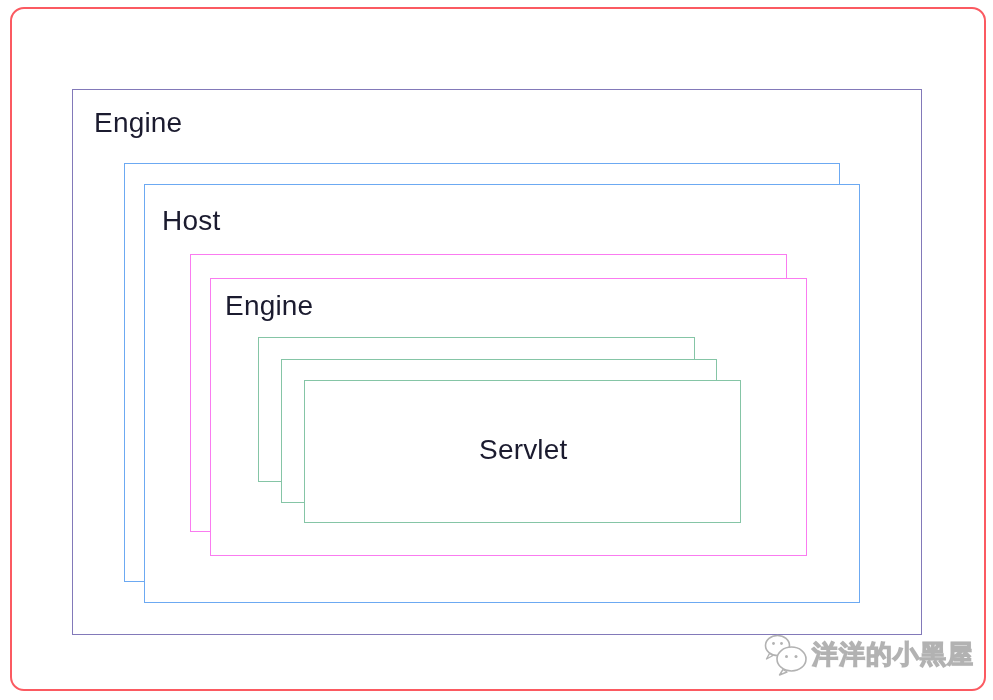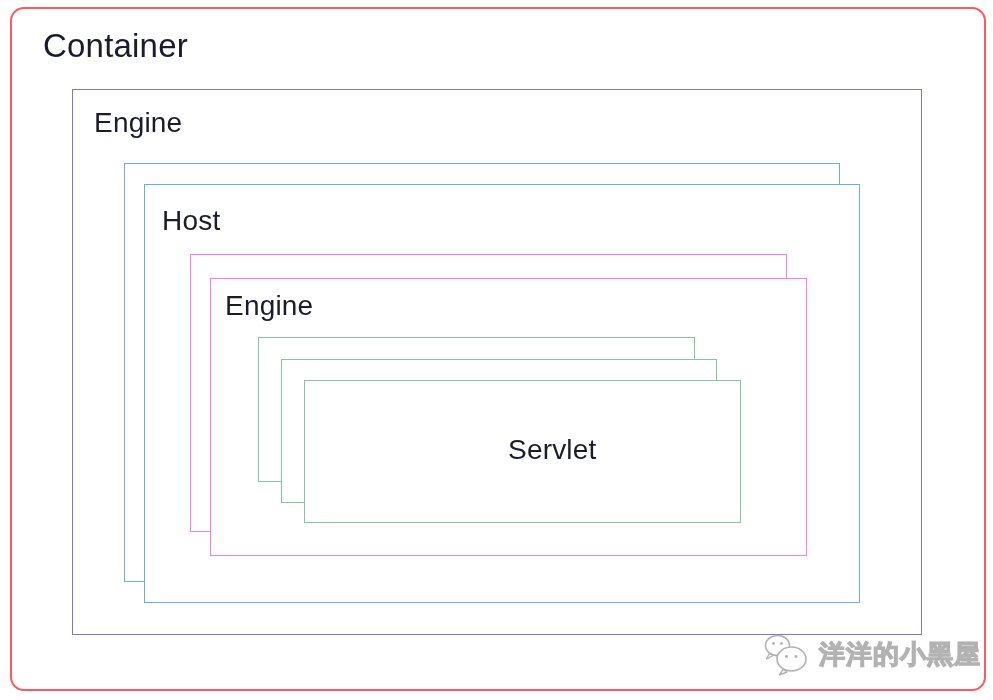--- a/index.html
+++ b/index.html
@@ -20,25 +20,25 @@
 
   .lbl {
     position:absolute; color:#1b1b2f; font-size:28px; line-height:1;
     z-index:5; letter-spacing:0.2px; white-space:nowrap;
   }
   .lbl-container { left:43px;  top:29px; font-size:33px; }
   .lbl-engine    { left:94px;  top:109px; }
   .lbl-host      { left:162px; top:207px; }
   .lbl-context   { left:225px; top:292px; }
   .lbl-wrapper   { left:317px; top:390px; }
-  .lbl-servlet   { left:479px; top:436px;margin-left:29px; }
+  .lbl-servlet   { left:479px; top:436px; }
 
   .watermark {
     position:absolute; left:762px; top:634px; z-index:6;
-    display:flex; align-items:center; gap:9px;
+    display:flex; align-items:center; gap:2px;
   }
   .wm-icon { width:48px; height:42px; flex:0 0 auto; }
   .wm-text {
     font-size:26px; letter-spacing:1px; font-weight:700;
     color:#fcfcfc; -webkit-text-stroke:1.2px #b2b2b2;
     text-shadow:0 0 1px #c4c4c4; line-height:1.2; white-space:nowrap;
   }
 </style>
 </head>
 <body>
@@ -48,21 +48,20 @@
   <div class="box box-red"></div>
   <div class="box box-purple"></div>
   <div class="box box-blue-back"></div>
   <div class="box box-blue-front"></div>
   <div class="box box-pink-back"></div>
   <div class="box box-pink-front"></div>
   <div class="box box-green-back"></div>
   <div class="box box-green-mid"></div>
   <div class="box box-green-front"></div>
 
-  <span class="lbl lbl-container">Container</span>
   <span class="lbl lbl-engine">Engine</span>
   <span class="lbl lbl-host">Host</span>
   <span class="lbl lbl-context">Engine</span>
   <span class="lbl lbl-servlet">Servlet</span>
 
   <div class="watermark">
     <svg class="wm-icon" viewBox="0 0 48 42" fill="none" xmlns="http://www.w3.org/2000/svg">
 
       <ellipse cx="15.5" cy="11.5" rx="12" ry="10" fill="#ffffff" stroke="#b2b2b2" stroke-width="1.6"></ellipse>
       <path d="M7.5 19.5 L4.5 25 L11 21.5 Z" fill="#ffffff" stroke="#b2b2b2" stroke-width="1.4" stroke-linejoin="round"></path>

